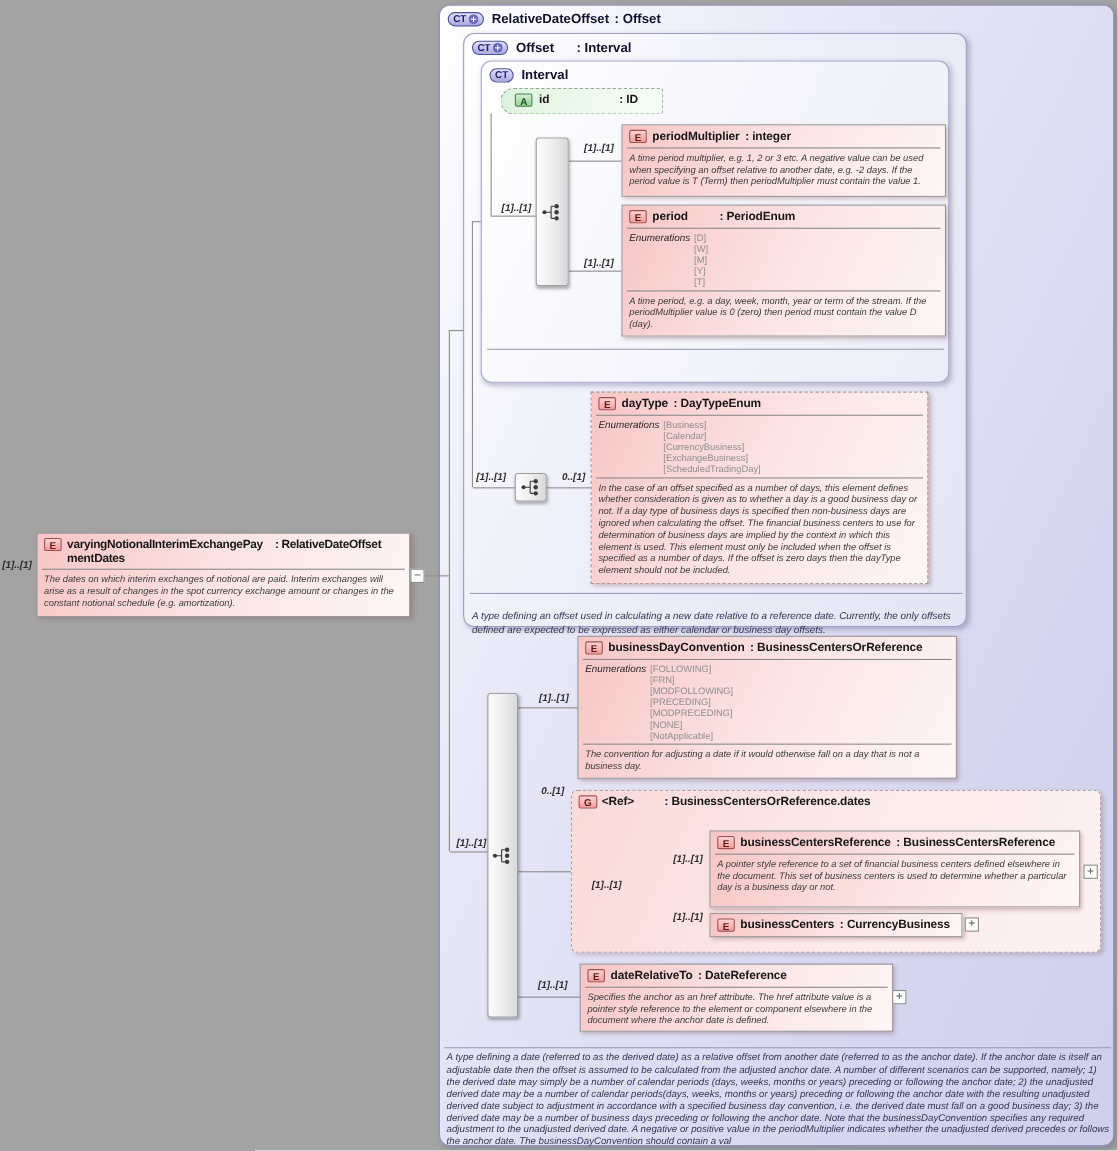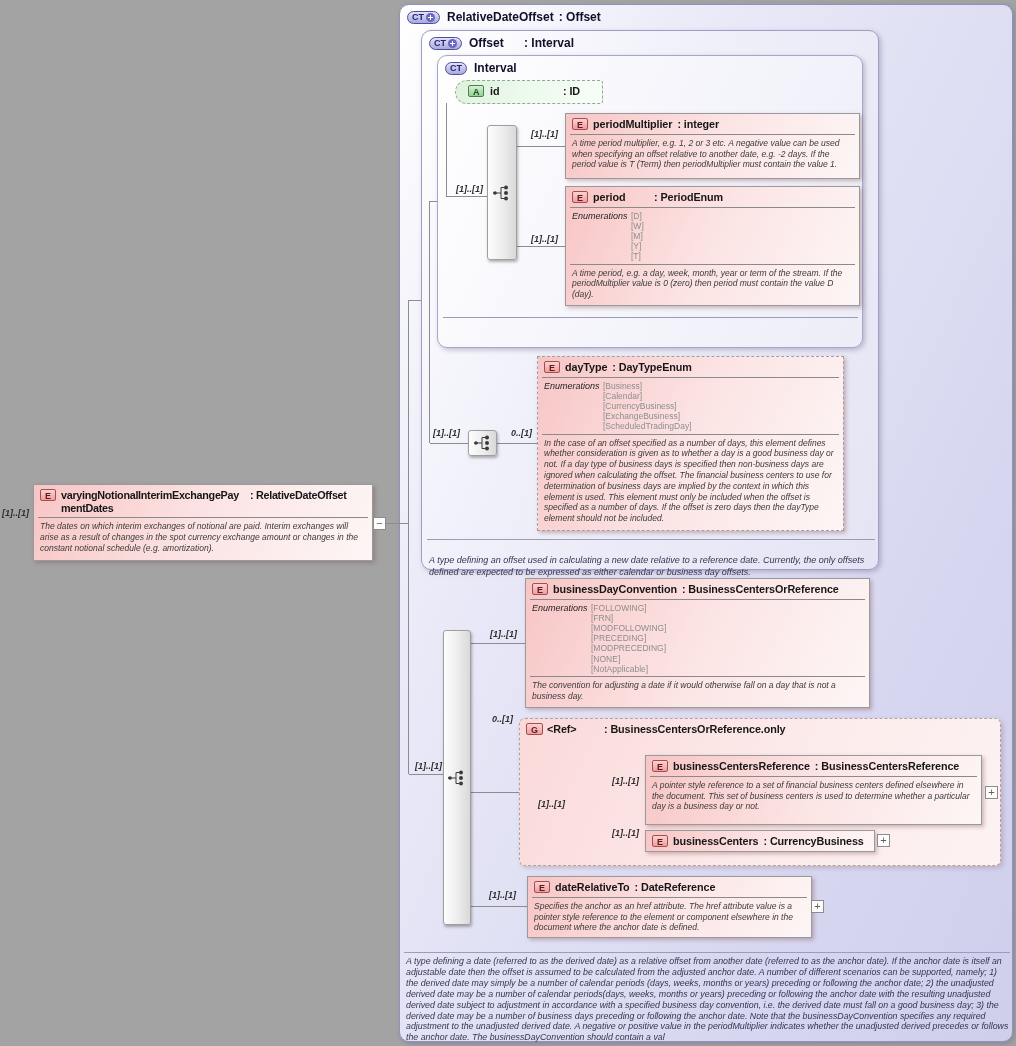--- a/index.html
+++ b/index.html
@@ -276,21 +276,21 @@
           <div>[NotApplicable]</div>
         </div>
     </div>
     <div class="edivider"></div>
     <div class="edoc">The convention for adjusting a date if it would otherwise fall on a day that is not a business day.</div>
   </div>
 
   <div class="gbox" id="grp-ref" style="left:519px;top:718px;width:482px;height:148px;">
     <div class="ehead">
       <span class="bpos badge-sq badge-e">G</span>
-      <span class="ename nw52">&lt;Ref&gt;</span><span class="etype wtype">: BusinessCentersOrReference.only</span>
+      <span class="ename nw52">&lt;Ref&gt;</span><span class="etype wtype">: BusinessCentersOrReference.dates</span>
     </div>
   </div>
 
   <div class="ebox" id="el-bcr" style="left:645px;top:755px;width:337px;height:70px;">
     <div class="ehead">
       <span class="bpos badge-sq badge-e">E</span>
       <span class="ename">businessCentersReference</span><span class="etype">: BusinessCentersReference</span>
     </div>
     <div class="edivider"></div>
     <div class="edoc">A pointer style reference to a set of financial business centers defined elsewhere in the document. This set of business centers is used to determine whether a particular day is a business day or not.</div>

